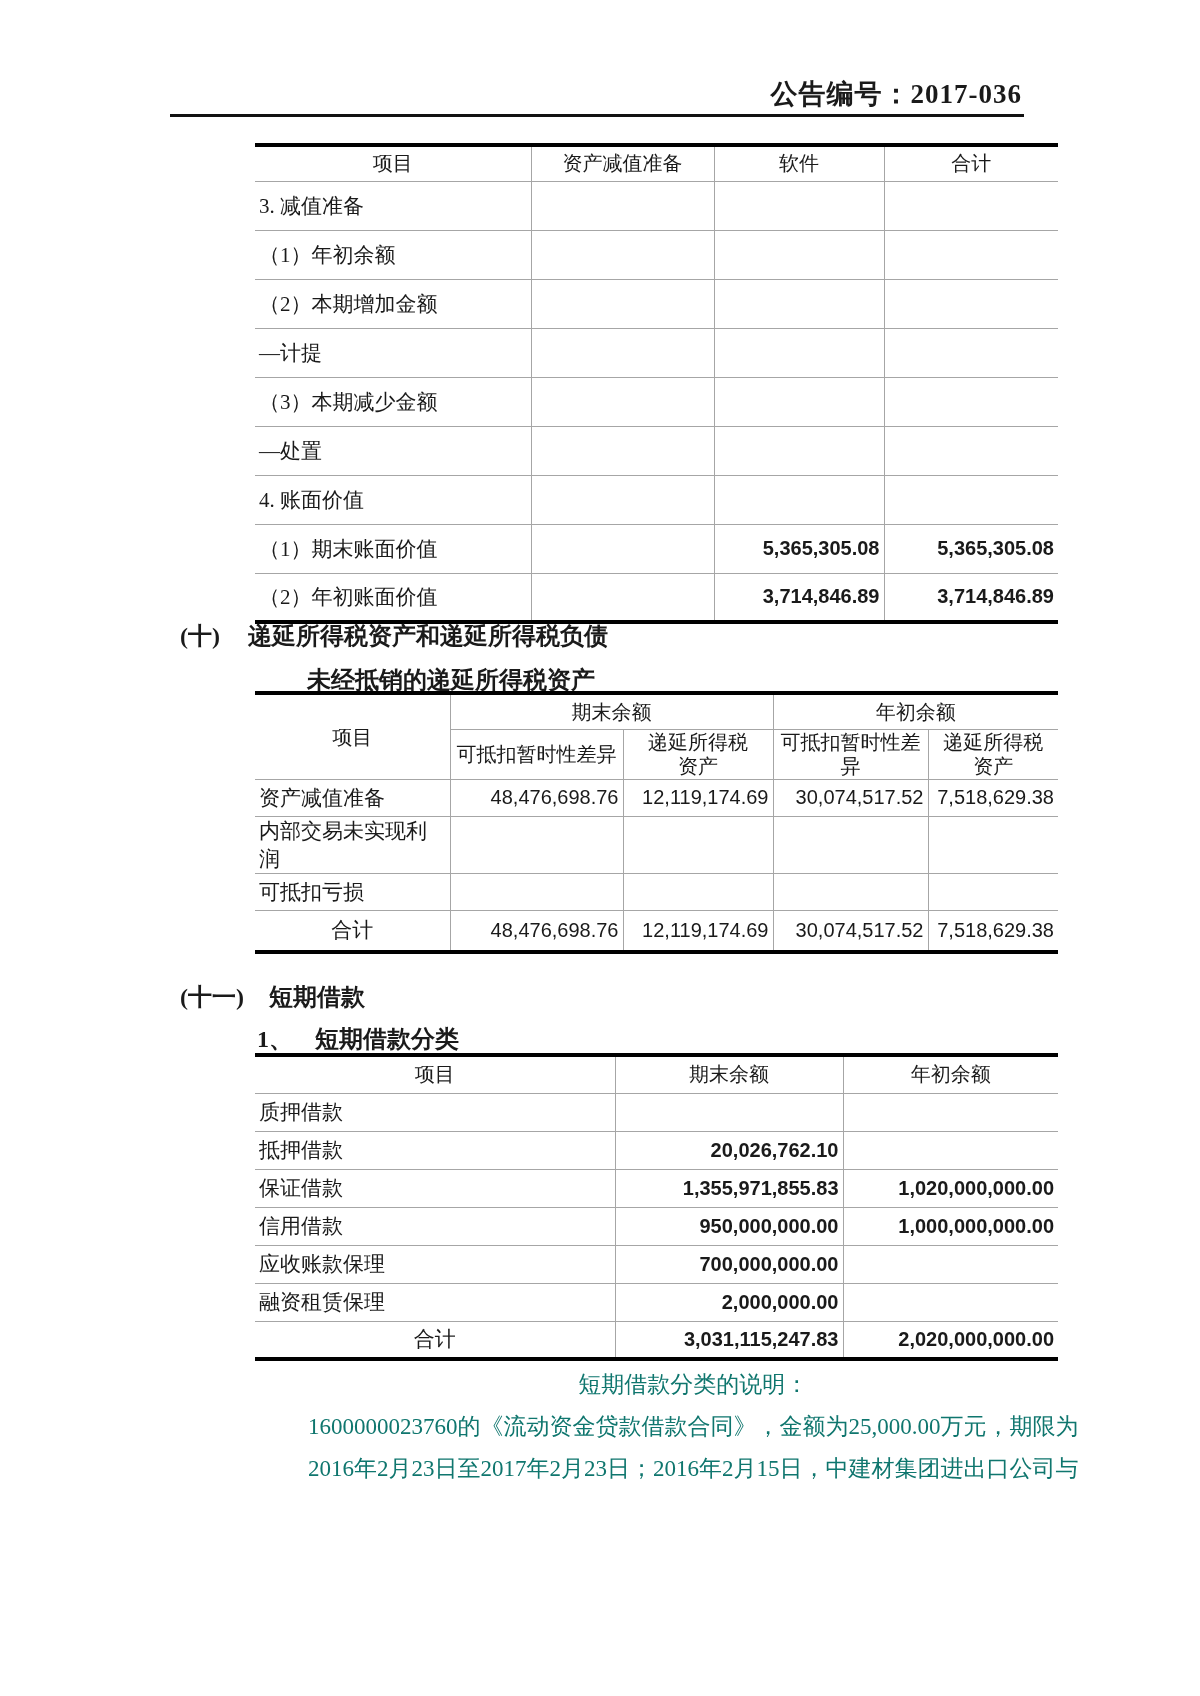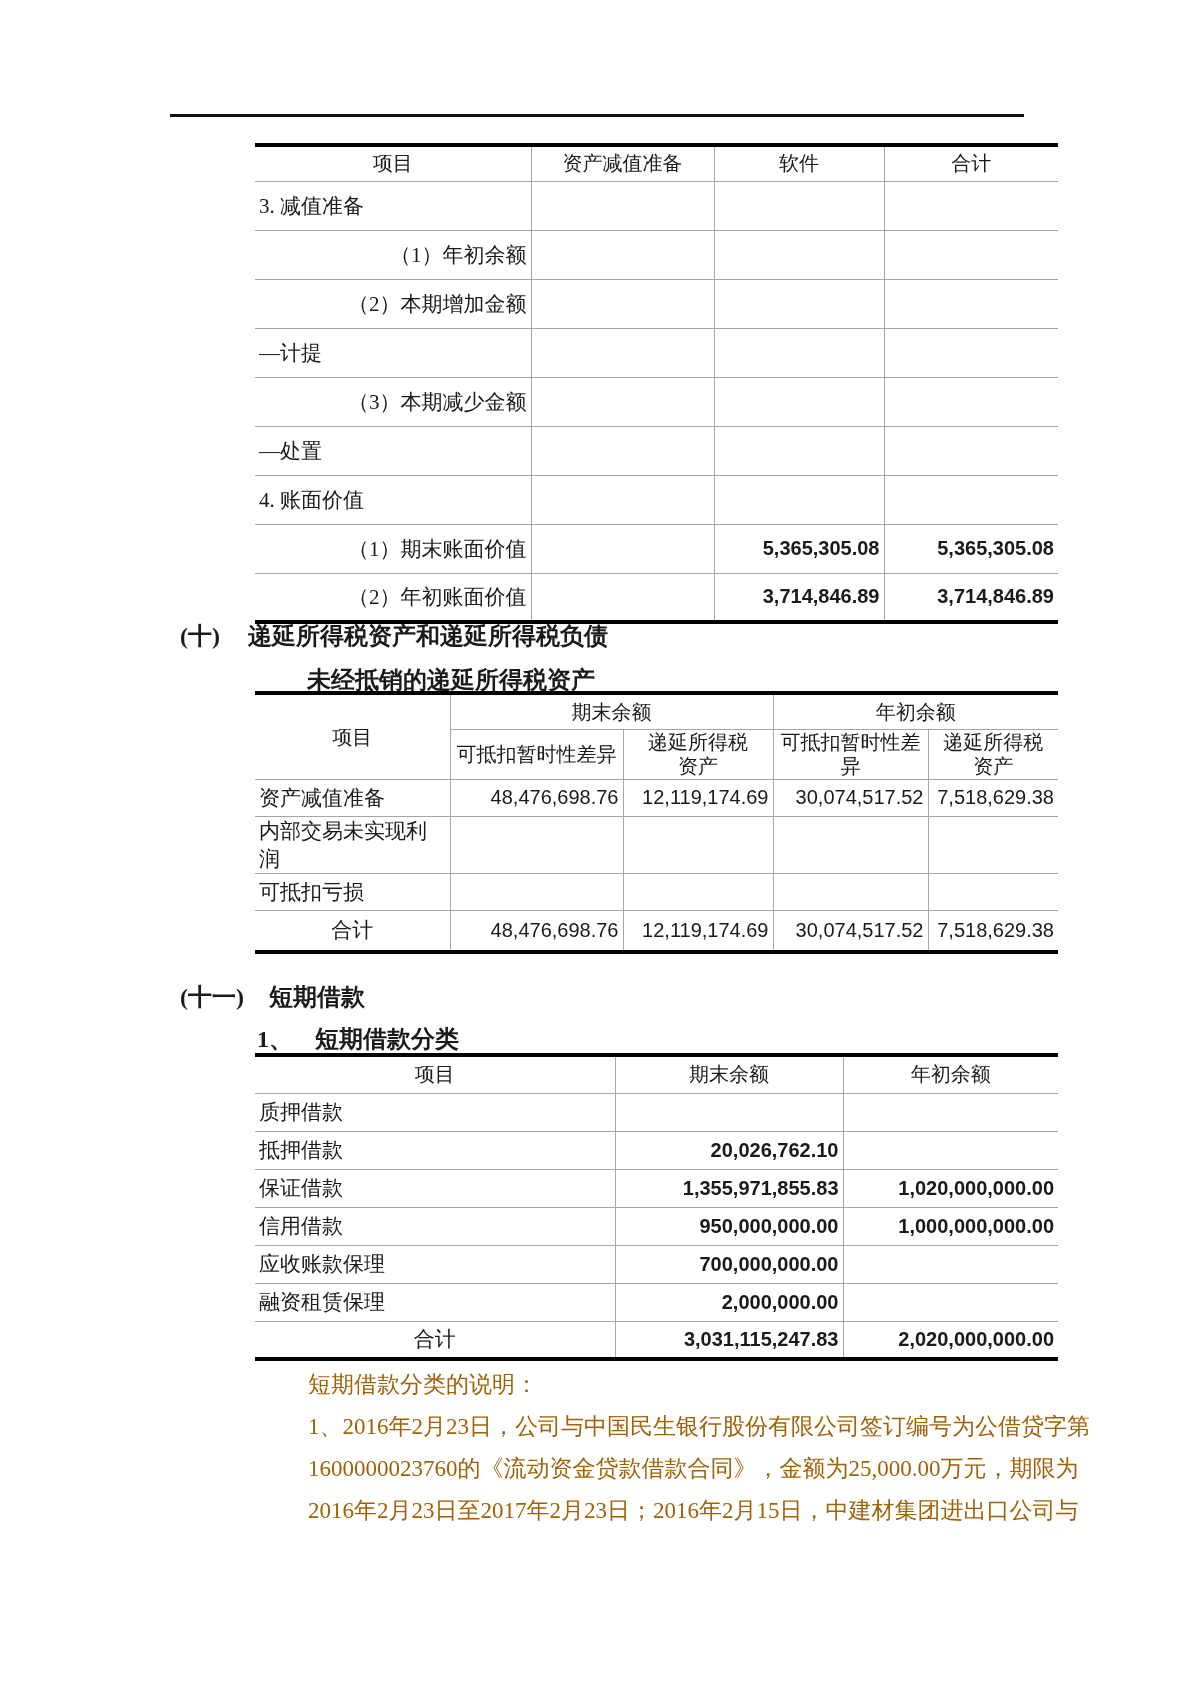--- a/index.html
+++ b/index.html
@@ -27,21 +27,21 @@
     border:1px solid #a6a6a6; padding:0 4px; font-weight:400;
     overflow:hidden; vertical-align:middle;
   }
   table.fintable tr > *:first-child { border-left:none; }
   table.fintable tr > *:last-child  { border-right:none; }
   table.fintable thead tr:first-child > * { border-top:none; }
   table.fintable tbody tr:last-child  > * { border-bottom:none; }
   table.fintable th { text-align:center; }
   .lbl { text-align:left; font-size:21px; }
   .ind0 { padding-left:10px; }
-  .ind1 { padding-left:16px;text-align:right; }
+  .ind1 { padding-left:16px; }
   .ind2 { padding-left:52px; }
   .total { text-align:center; padding-left:0; }
   .num { text-align:right; padding-right:12px; font-family:"Liberation Sans",sans-serif; }
   
   #t1 { left:255px; top:143px; width:803px; }
   #t1 thead tr { height:36px; }
   #t1 tbody tr { height:49px; }
   #t1 .num { font-weight:600; }
   
   #t2 { left:255px; top:691px; width:803px; }
@@ -60,28 +60,29 @@
   .sec-heading { position:absolute; font-size:24px; font-weight:700; white-space:nowrap; }
   #sec10 { left:180px; top:620px; }
   #sec10 .sec-title { margin-left:28px; }
   #sec11 { left:180px; top:981px; }
   #sec11 .sec-title { margin-left:25px; }
   .sub-heading { position:absolute; font-size:24px; font-weight:700; white-space:nowrap; }
   #sub10 { left:307px; top:664px; }
   #sub11 { left:257px; top:1023px; }
   #sub11 .sub-title { margin-left:22px; }
   
-  .notes { position:absolute; left:308px; top:1364px; font-size:23px; color:#a16207; }
+  .notes { position:absolute; left:308px; top:1364px; font-size:23px; color:#0f766e;text-align:center; }
   .notes .nline { height:42px; line-height:42px; white-space:nowrap; }
 </style>
 </head>
 <body>
 
 <div class="page">
 
+  <div class="doc-number">公告编号：2017-036</div>
   <div class="header-rule"></div>
 
   <table class="fintable" id="t1">
     <colgroup>
       <col style="width:276px">
         <col style="width:183px">
         <col style="width:170px">
         <col style="width:174px">
     </colgroup>
     <thead>
@@ -265,18 +266,17 @@
         <tr class="totalrow">
           <td class="lbl ind0 total">合计</td>
           <td class="num">3,031,115,247.83</td>
           <td class="num">2,020,000,000.00</td>
         </tr>
       </tbody>
   </table>
 
   <div class="notes">
     <div class="nline">短期借款分类的说明：</div>
-    <div class="nline">1、2016年2月23日，公司与中国民生银行股份有限公司签订编号为公借贷字第</div>
     <div class="nline">1600000023760的《流动资金贷款借款合同》，金额为25,000.00万元，期限为</div>
     <div class="nline">2016年2月23日至2017年2月23日；2016年2月15日，中建材集团进出口公司与</div>
   </div>
 
 </div>
 
 </body></html>

